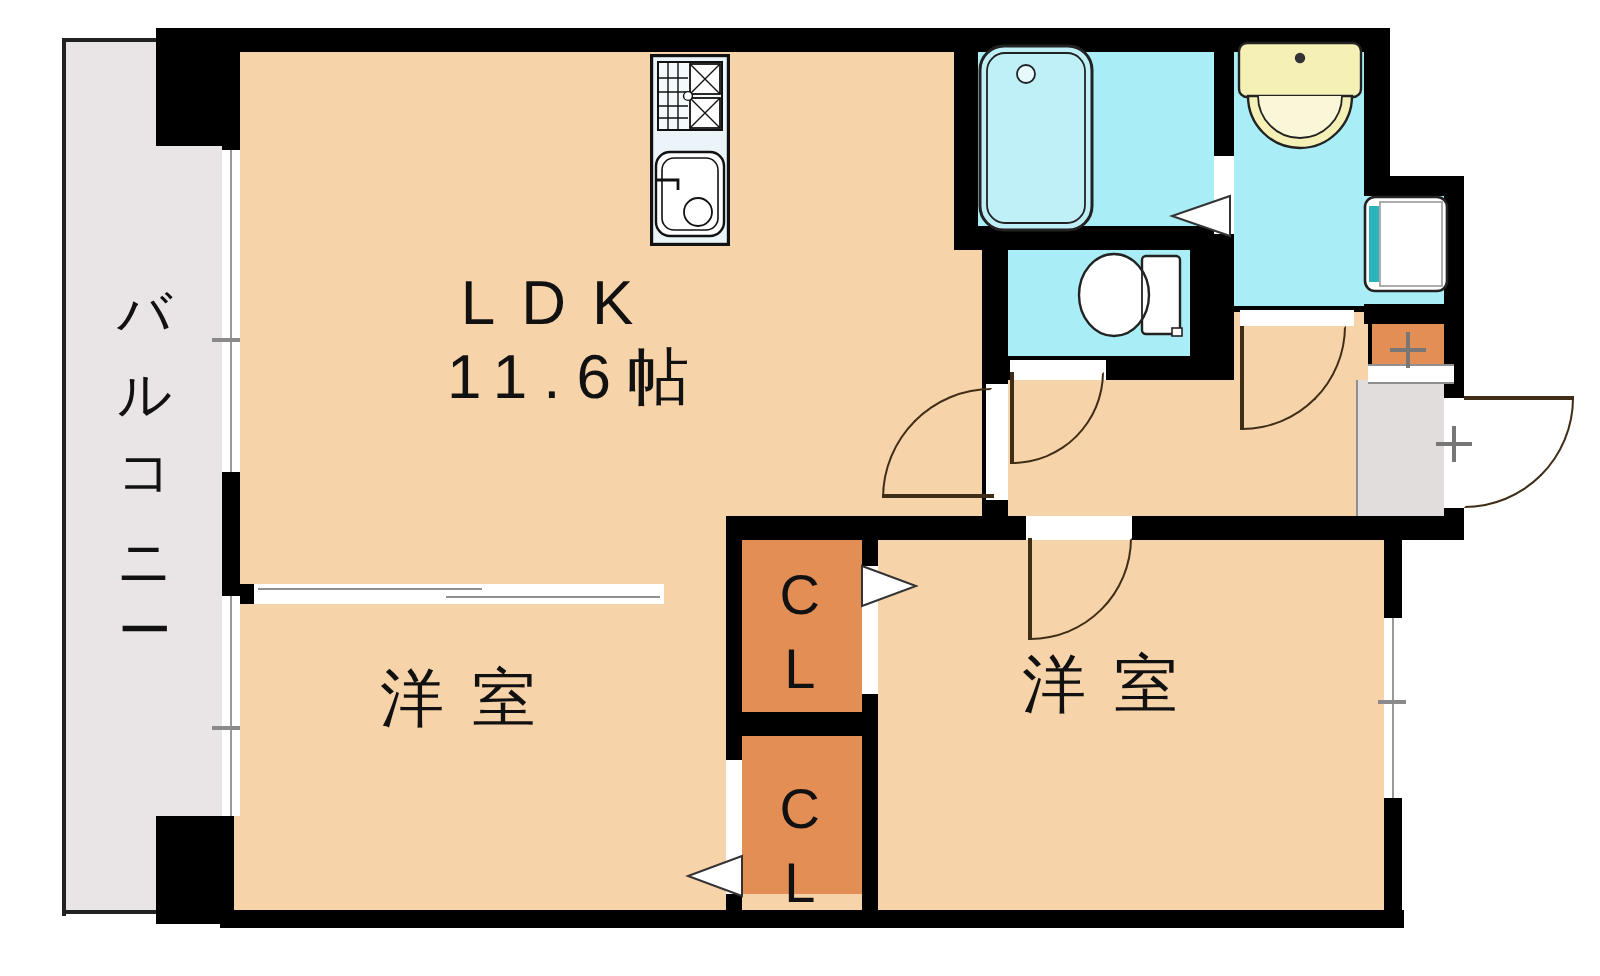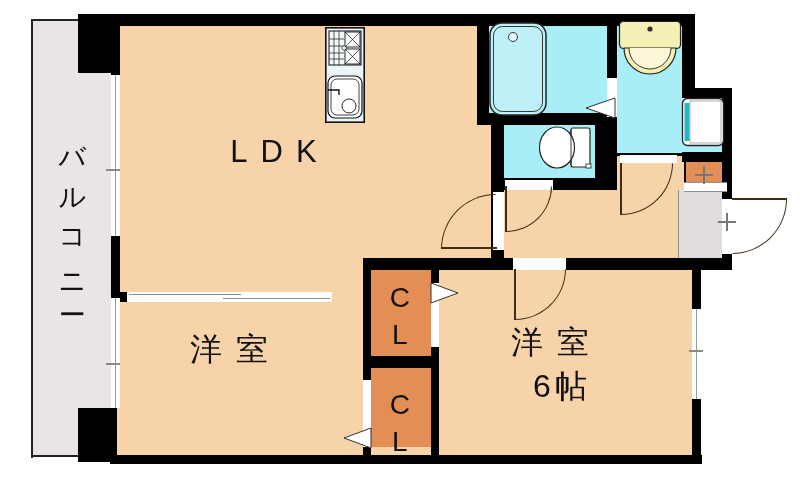--- a/index.html
+++ b/index.html
@@ -168,22 +168,22 @@
   </svg>
 
   <div class="tick" style="left:695px;top:174px;width:18px;height:1.5px;background:#777;"></div>
   <div class="tick" style="left:703px;top:166px;width:1.5px;height:18px;background:#777;"></div>
   <div class="tick" style="left:718px;top:221px;width:18px;height:1.5px;background:#777;"></div>
   <div class="tick" style="left:726px;top:213px;width:1.5px;height:18px;background:#777;"></div>
 
   <div class="lbl vtext" style="left:58px;top:106px;height:228px;font-size:27px;letter-spacing:13px;">バルコニー</div>
 
   <div class="lbl" style="left:175px;top:136px;width:210px;font-size:31px;letter-spacing:13px;">LDK</div>
+  <div class="lbl" style="left:168px;top:173px;width:240px;font-size:31px;letter-spacing:8px;">11.6帖</div>
 
   <div class="lbl" style="left:146px;top:333px;width:180px;font-size:32px;letter-spacing:14px;">洋室</div>
 
   <div class="lbl" style="left:467px;top:326px;width:180px;font-size:32px;letter-spacing:14px;">洋室</div>
-  <div class="lbl" style="left:472px;top:370px;width:180px;font-size:32px;letter-spacing:4px;">6帖</div>
 
   <div class="lbl vtext" style="left:385px;top:282px;height:72px;font-size:28px;letter-spacing:6px;">CL</div>
   <div class="lbl vtext" style="left:385px;top:389px;height:72px;font-size:28px;letter-spacing:6px;">CL</div>
 
 </div>
 
 </body></html>

